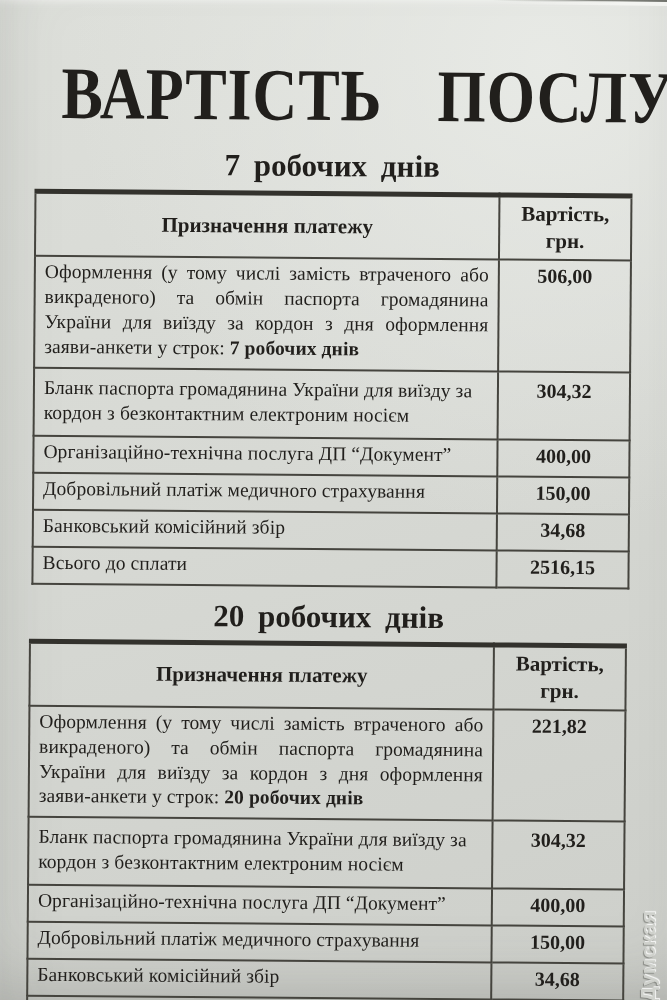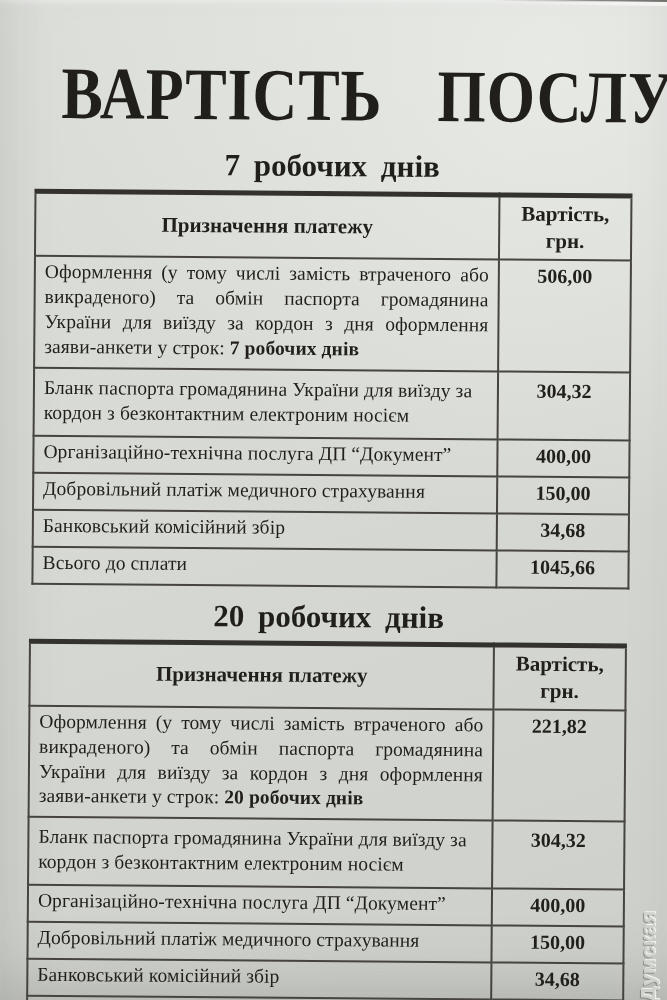--- a/index.html
+++ b/index.html
@@ -124,21 +124,21 @@
         <tr>
           <td class="label">Добровільний платіж медичного страхування</td>
           <td class="price">150,00</td>
         </tr>
         <tr>
           <td class="label">Банковський комісійний збір</td>
           <td class="price">34,68</td>
         </tr>
         <tr>
           <td class="label">Всього до сплати</td>
-          <td class="price">1045,66</td>
+          <td class="price">2516,15</td>
         </tr>
       </tbody>
     </table>
 
     <h2 class="section-heading second">20 робочих днів</h2>
 
     <table class="price-table second">
       <colgroup>
           <col class="c-name">
           <col class="c-price">

